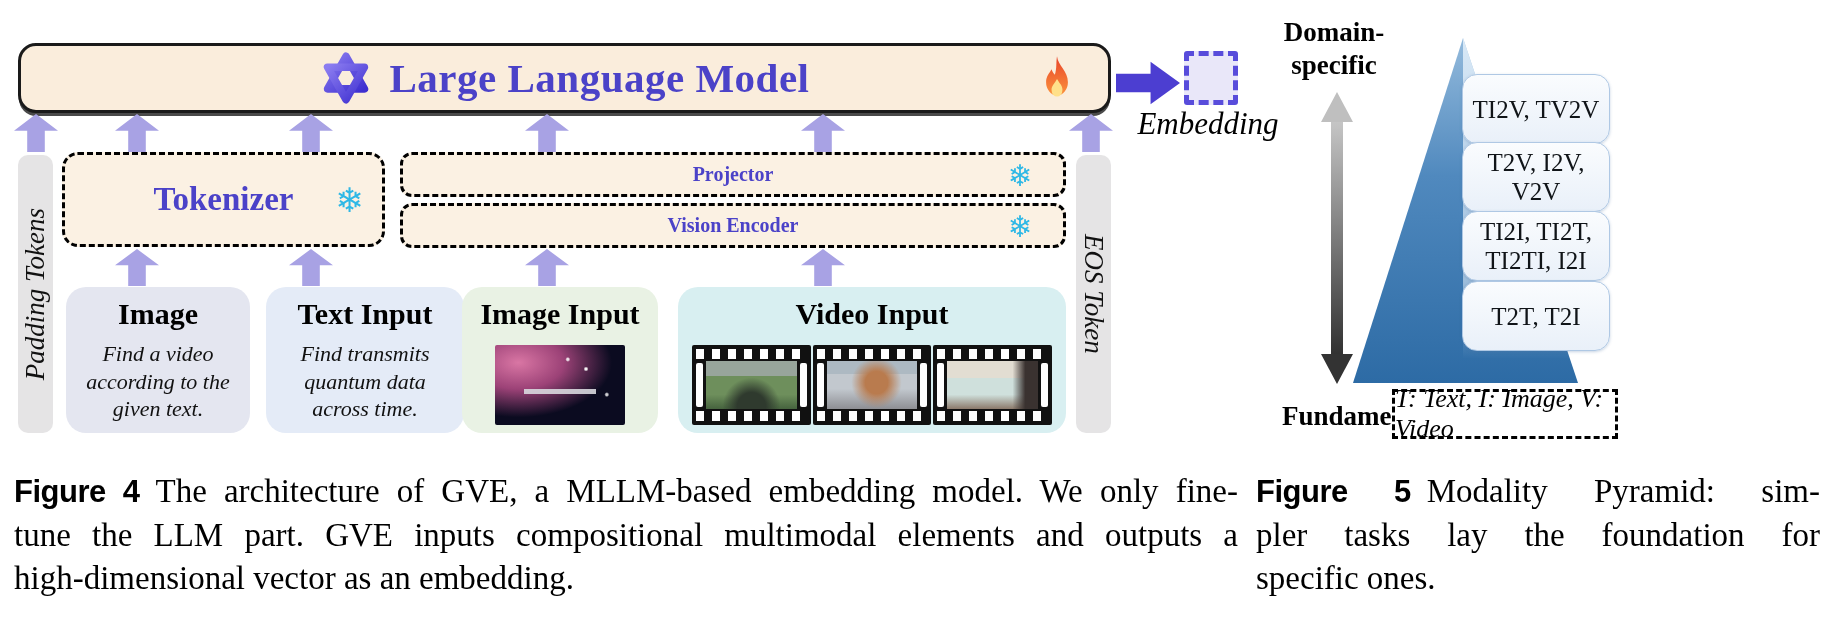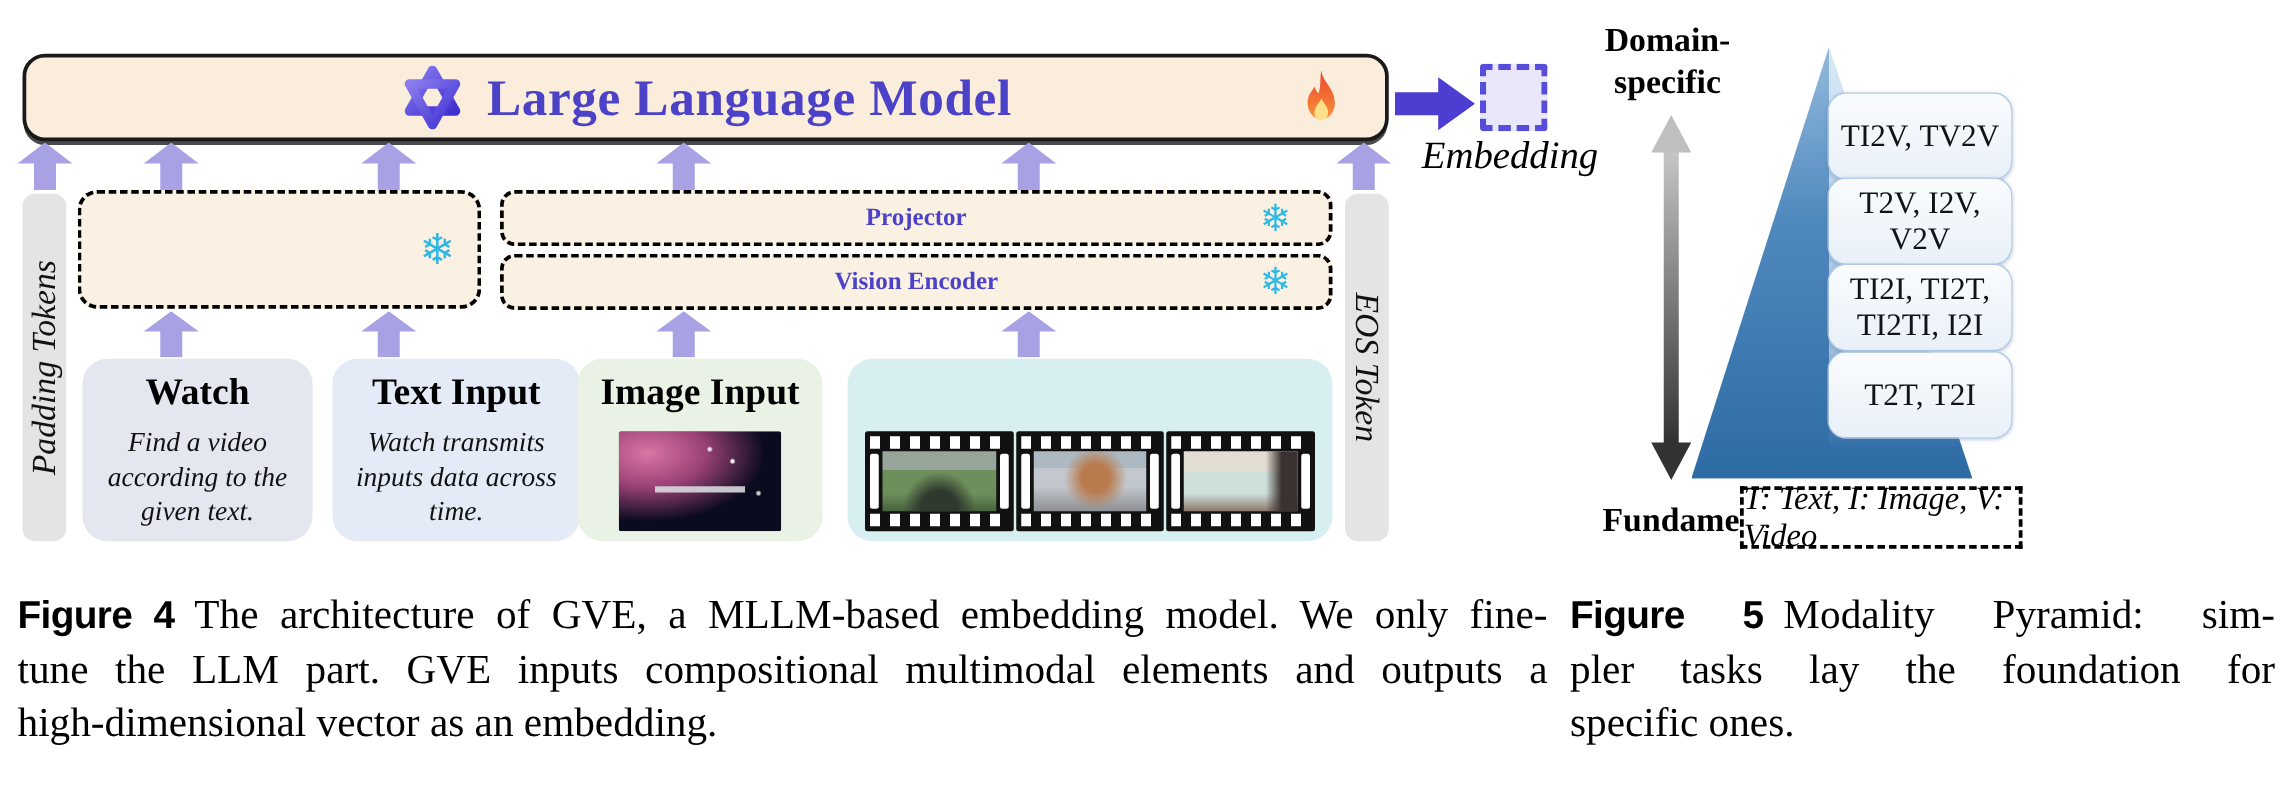--- a/index.html
+++ b/index.html
@@ -137,51 +137,53 @@
   <div class="abs ua" style="left:1069px;top:114px"></div>
 
   <div class="abs graybar" style="left:18px;top:155px;width:35px;height:278px">
     <span class="vtext-up">Padding Tokens</span>
   </div>
   <div class="abs graybar" style="left:1076px;top:155px;width:35px;height:278px">
     <span class="vtext-down">EOS Token</span>
   </div>
 
   <div class="abs dashbox tok">
+    <span class="modtitle">Tokenizer</span>
     <span class="snow">❄</span>
   </div>
   <div class="abs dashbox proj">
     <span class="modtitle">Projector</span>
     <span class="snow">❄</span>
   </div>
   <div class="abs dashbox venc">
     <span class="modtitle">Vision Encoder</span>
     <span class="snow">❄</span>
   </div>
 
   <div class="abs ua" style="left:115px;top:249px;height:37px"></div>
   <div class="abs ua" style="left:289px;top:249px;height:37px"></div>
   <div class="abs ua" style="left:525px;top:249px;height:37px"></div>
   <div class="abs ua" style="left:801px;top:249px;height:37px"></div>
 
   <div class="abs card" style="left:66px;top:287px;width:184px;height:146px;background:#E4E6F0">
-    <div class="card-title">Watch</div>
+    <div class="card-title">Image</div>
     <div class="card-text">Find a video according to the given text.</div>
   </div>
   <div class="abs card" style="left:266px;top:287px;width:198px;height:146px;background:#E4EBF7">
     <div class="card-title">Text Input</div>
-    <div class="card-text">Watch transmits inputs data across time.</div>
+    <div class="card-text">Find transmits quantum data across time.</div>
   </div>
   <div class="abs card" style="left:462px;top:287px;width:196px;height:146px;background:#E9F2E4">
     <div class="card-title">Image Input</div>
     <div class="poster">
       <div class="poster-title"></div>
     </div>
   </div>
   <div class="abs card" style="left:678px;top:287px;width:388px;height:146px;background:#D8EFF1">
+    <div class="card-title">Video Input</div>
     <div class="strip">
       <div class="filmseg">
         <div class="holes"></div>
         <div class="fmid">
             <div class="fbar"></div>
             <div class="photo ph1"></div>
             <div class="fbar"></div>
           </div>
         <div class="holes"></div>
       </div>

